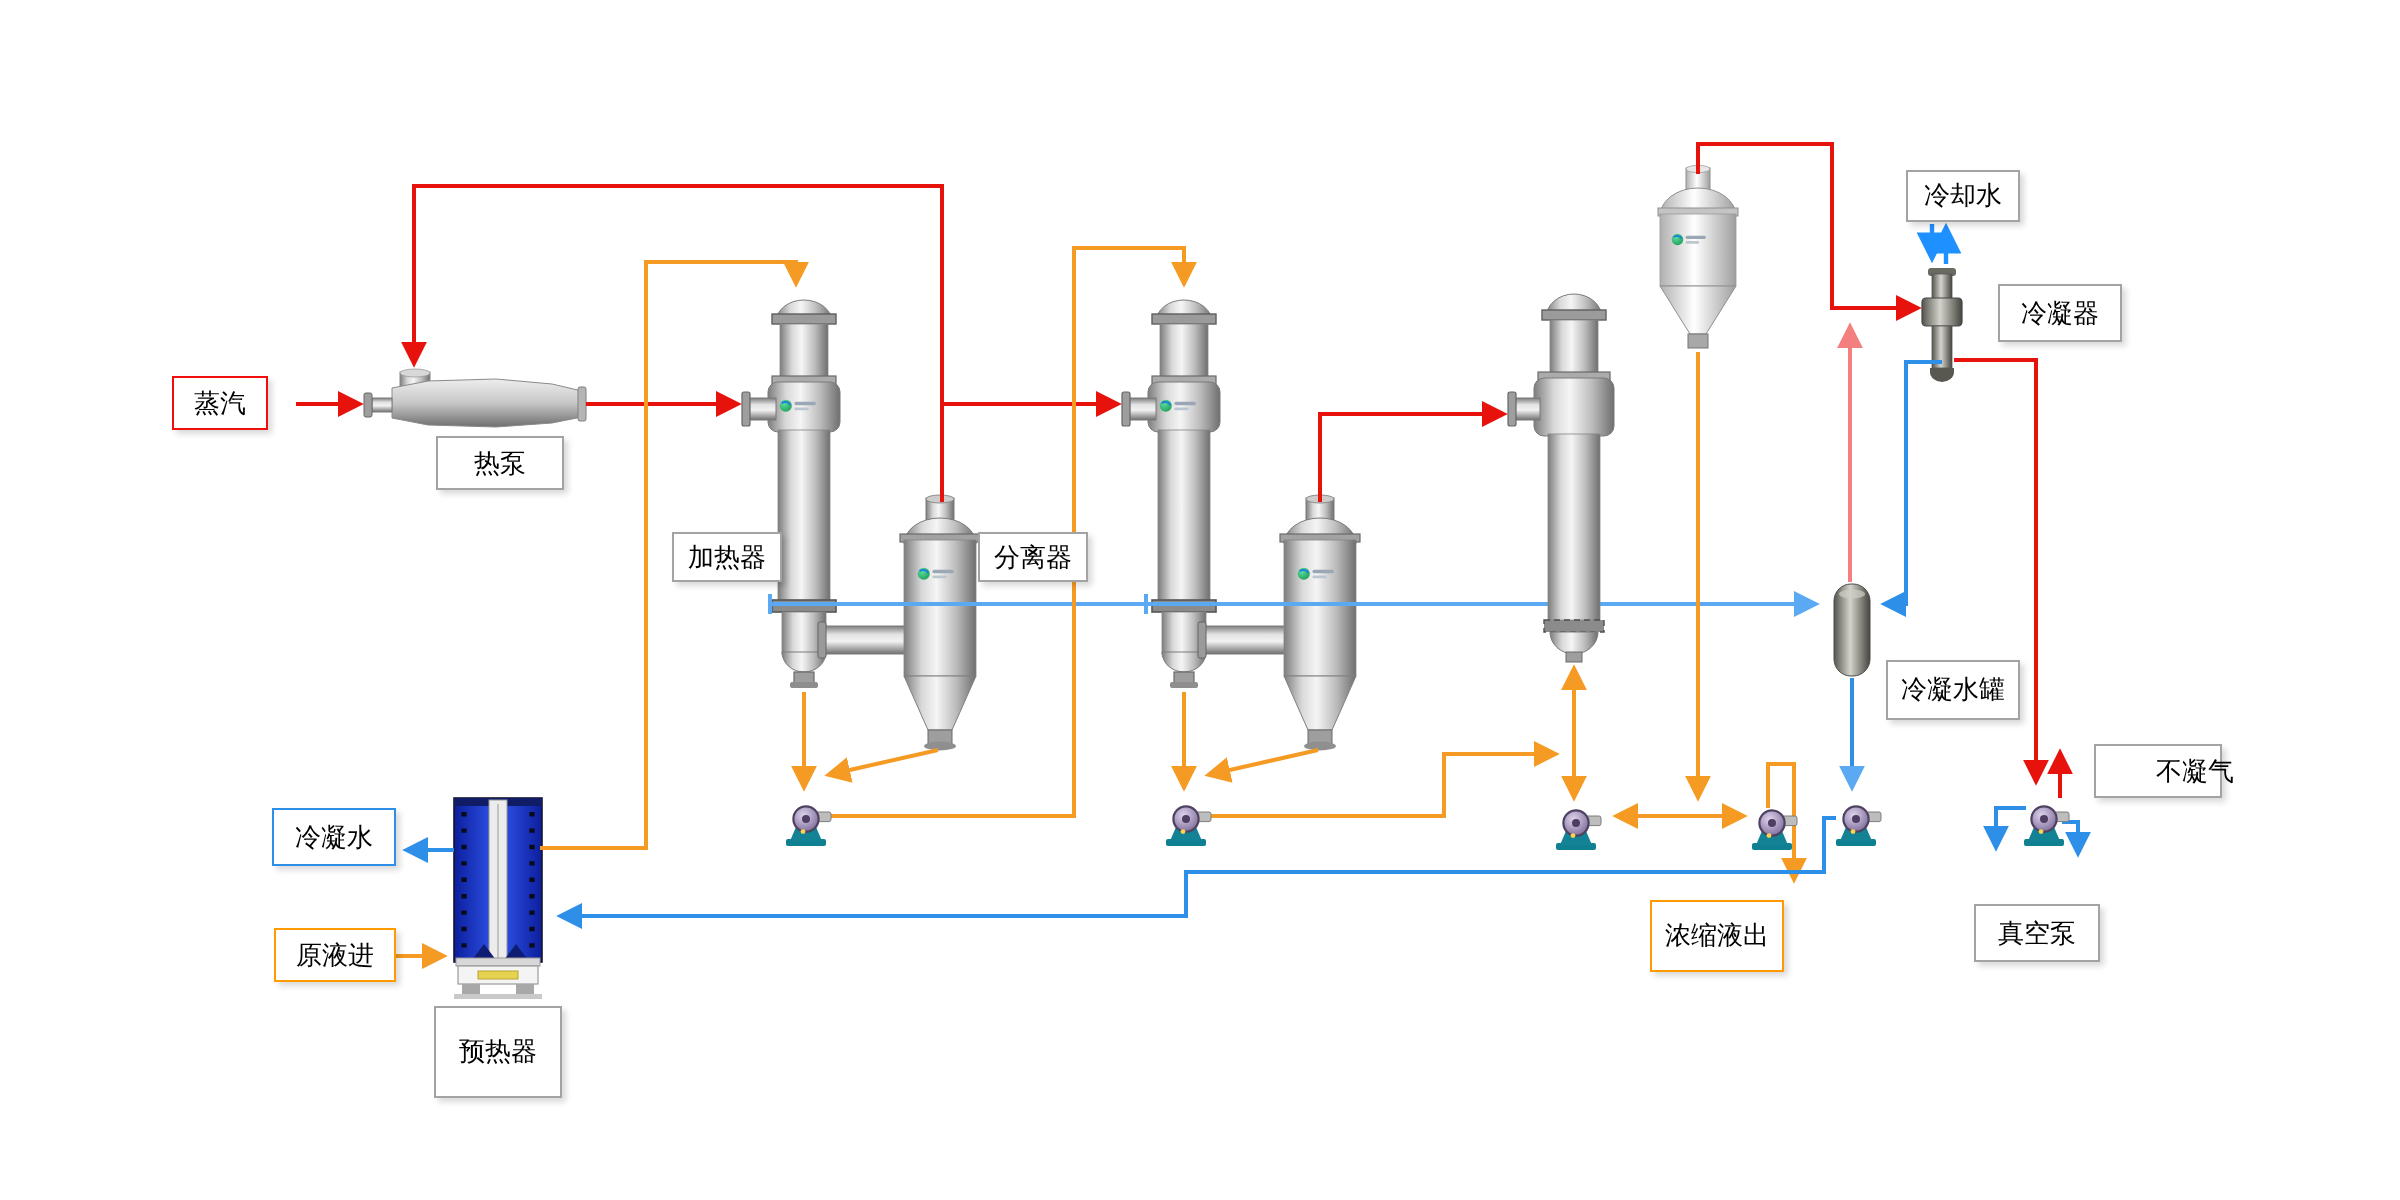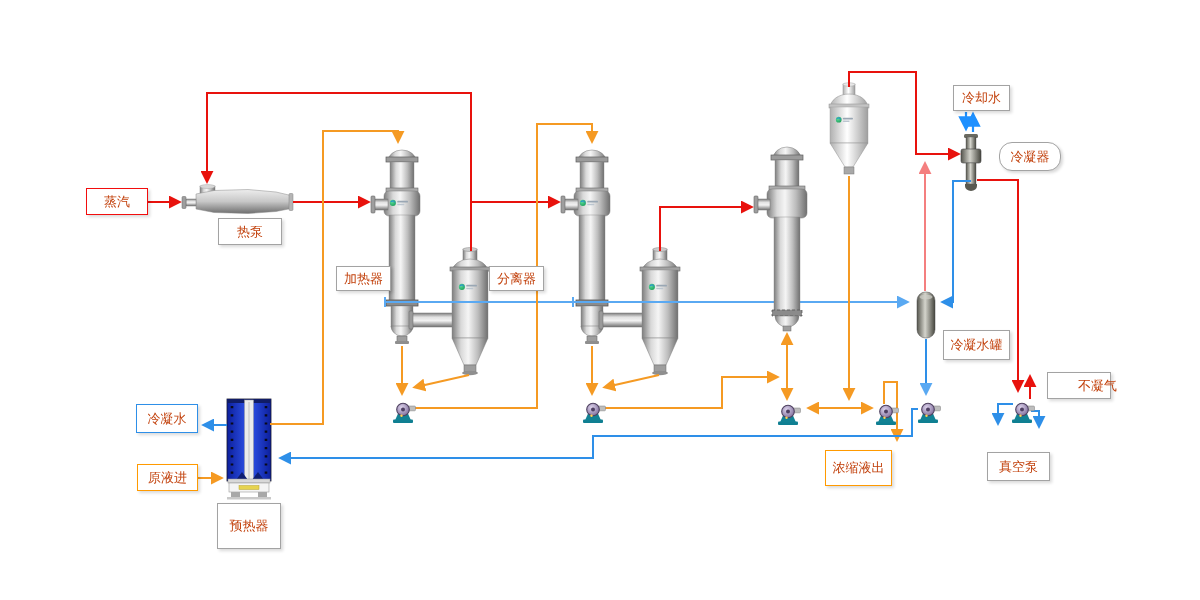--- a/index.html
+++ b/index.html
@@ -1,20 +1,20 @@
 <!DOCTYPE html>
 <html><head>
 <meta charset="utf-8">
 <style>
   html,body{margin:0;padding:0;background:#fff;}
   #canvas{position:relative;width:1200px;height:600px;background:#ffffff;overflow:hidden;
           font-family:"DejaVu Sans","Liberation Sans",sans-serif;}
   #pfd{position:absolute;left:0;top:0;}
   .lbl{position:absolute;display:flex;align-items:center;justify-content:center;
-       background:#ffffff;border:1px solid #a3a3a3;color:#c2410c;font-size:13px;
+       background:#ffffff;border:1px solid #a3a3a3;color:#000000;font-size:13px;
        box-shadow:2px 2px 3px rgba(0,0,0,.15);box-sizing:border-box;white-space:nowrap;}
   .lbl.red{border:1.5px solid #f20d0d;}
   .lbl.orange{border:1.5px solid #ff9a00;}
   .lbl.blue{border:1.5px solid #2e8fe8;}
 </style>
 </head>
 <body>
 
 <div id="canvas">
 
@@ -255,26 +255,26 @@
   <g>
     <use href="#pumpdef" transform="translate(403,412)"></use>
     <use href="#pumpdef" transform="translate(593,412)"></use>
     <use href="#pumpdef" transform="translate(788,414)"></use>
     <use href="#pumpdef" transform="translate(886,414)"></use>
     <use href="#pumpdef" transform="translate(928,412)"></use>
     <use href="#pumpdef" transform="translate(1022,412)"></use>
   </g>
 </svg>
 
-<div class="lbl red" style="left:86px;  top:188px; width:62px; height:27px;">蒸汽</div>
+<div class="lbl red" style="left:86px;  top:188px; width:48px; height:27px;">蒸汽</div>
 <div class="lbl" style="left:203px; top:218px; width:64px; height:27px;margin-left:15px;">热泵</div>
 <div class="lbl" style="left:336px; top:266px; width:55px; height:25px;">加热器</div>
 <div class="lbl" style="left:489px; top:266px; width:55px; height:25px;">分离器</div>
 <div class="lbl" style="left:953px; top:85px;  width:57px; height:26px;">冷却水</div>
-<div class="lbl" style="left:999px; top:142px; width:62px; height:29px;border-radius:13px;">冷凝器</div>
+<div class="lbl" style="left:999px; top:142px; width:62px; height:29px;">冷凝器</div>
 <div class="lbl" style="left:943px; top:330px; width:67px; height:30px;">冷凝水罐</div>
 <div class="lbl" style="left:1047px;top:372px; width:64px; height:27px;padding-left:37px;">不凝气</div>
 <div class="lbl" style="left:987px; top:452px; width:63px; height:29px;">真空泵</div>
 <div class="lbl orange" style="left:825px; top:450px; width:67px; height:36px;font-family:Liberation Serif, serif;">浓缩液出</div>
 <div class="lbl blue" style="left:136px; top:404px; width:62px; height:29px;">冷凝水</div>
 <div class="lbl orange" style="left:137px; top:464px; width:61px; height:27px;text-align:right;">原液进</div>
 <div class="lbl" style="left:217px; top:503px; width:64px; height:46px;">预热器</div>
 
 </div>
 

